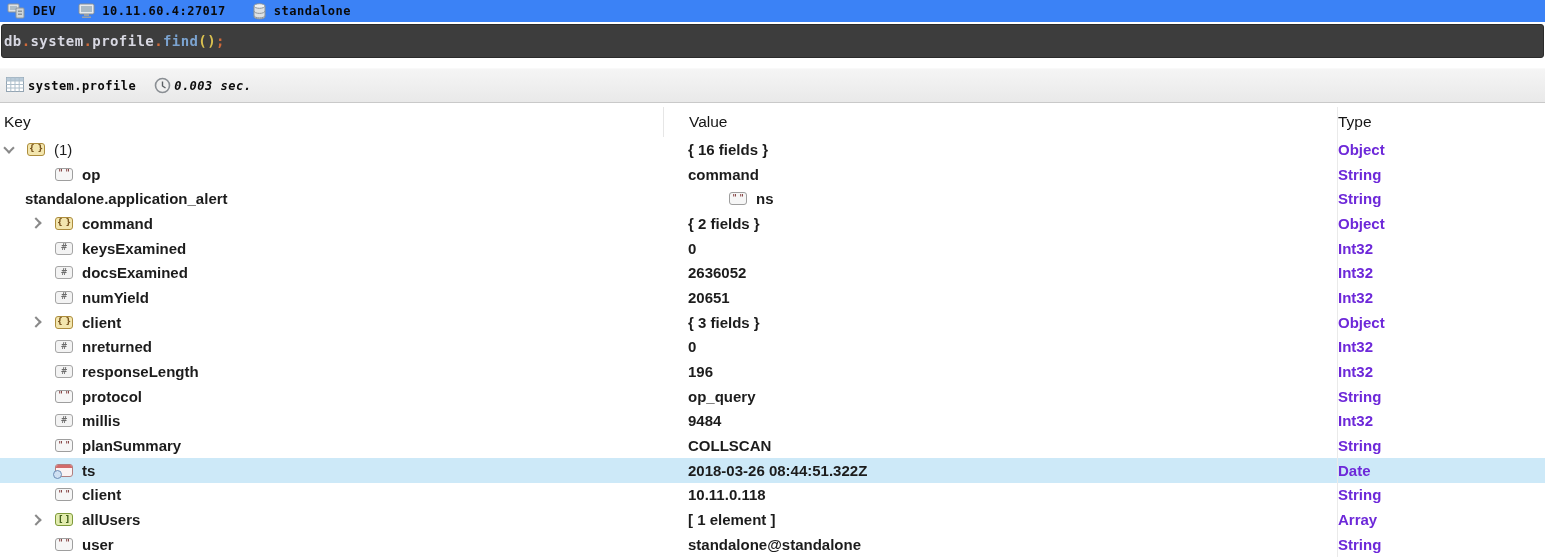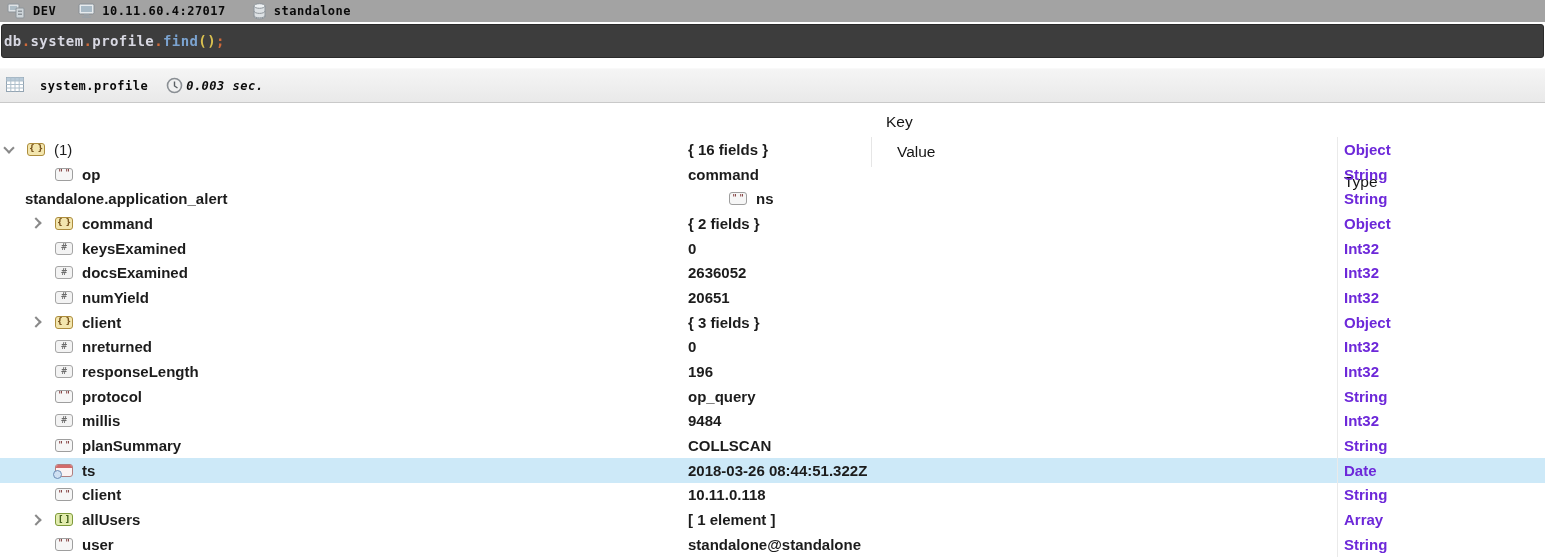--- a/index.html
+++ b/index.html
@@ -1,51 +1,51 @@
 <!DOCTYPE html>
 <html><head>
 <meta charset="utf-8">
 <style>
   * { box-sizing: border-box; margin: 0; padding: 0; }
   html,body { width:1545px; height:560px; overflow:hidden; background:#fff;
     font-family:"Liberation Sans", sans-serif; }
 
   
   .topbar { height:22px; display:flex; align-items:center; padding-left:7px;
-    background:#a3a3a3; font-family:"DejaVu Sans Mono", monospace; font-size:12px;
+    background:#3b82f6; font-family:"DejaVu Sans Mono", monospace; font-size:12px;
     font-weight:700; color:#0a0a0a; letter-spacing:.5px; }
   .topbar .ico { display:inline-flex; flex:none; }
   .topbar .lbl { margin-left:7px; }
   .tb-sep-22 { margin-left:22px; } .tb-sep-26 { margin-left:26px; }
 
   
   .querybar { margin:2px 1px 0 1px; height:34px; background:#3d3d3d;
     border:1px solid #2b2b2b; border-radius:3px; display:flex; align-items:center;
     padding-left:2px; }
   .query-text { font-family:"DejaVu Sans Mono", monospace; font-size:14px;
     font-weight:700; letter-spacing:.4px; white-space:pre; }
 
   
   .toolbar { margin-top:10px; height:35px;
     background:linear-gradient(#f5f5f5,#e9e9e9);
     border-top:1px solid #f9f9f9; border-bottom:1px solid #c9c9c9;
     display:flex; align-items:center; padding-left:6px;
     font-family:"DejaVu Sans Mono", monospace; font-size:12px; font-weight:700;
     color:#0a0a0a; letter-spacing:.5px; }
-  .toolbar .coll-lbl { margin-left:16px; }
+  .toolbar .coll-lbl { margin-left:4px; }
   .toolbar .clock { margin-left:18px; display:inline-flex; }
   .toolbar .time-lbl { margin-left:3px;font-style:italic; }
 
   
-  .thead { margin-top:4px; height:30px; display:flex; align-items:flex-end;
-    font-size:15.5px; color:#151515;flex-direction:column; }
+  .thead { margin-top:4px; height:30px; display:flex; align-items:flex-start;
+    font-size:15.5px; color:#151515; }
   .cell { flex:none; display:flex; align-items:center; height:100%; overflow:hidden; }
   .key-cell   { width:663px; }
   .value-cell { width:674px; padding-left:25px; }
-  .type-cell  { width:208px; padding-left:6px; border-left:1px solid #eaeaea; }
+  .type-cell  { width:208px; border-left:1px solid #eaeaea; }
   .thead .key-cell   { padding-left:4px; }
   .thead .value-cell { border-left:1px solid #e6e6e6; }
 
   .row { height:24.7px; display:flex; align-items:center; font-size:15px; }
   .key-text  { font-weight:700; color:#1c1c1c; white-space:nowrap; }
   .lvl0 .key-text { font-weight:400; }
   .value-text{ font-weight:700; color:#1c1c1c; white-space:nowrap; }
   .type-text { color:#6d28d9; white-space:nowrap;font-weight:bold; }
 
   

